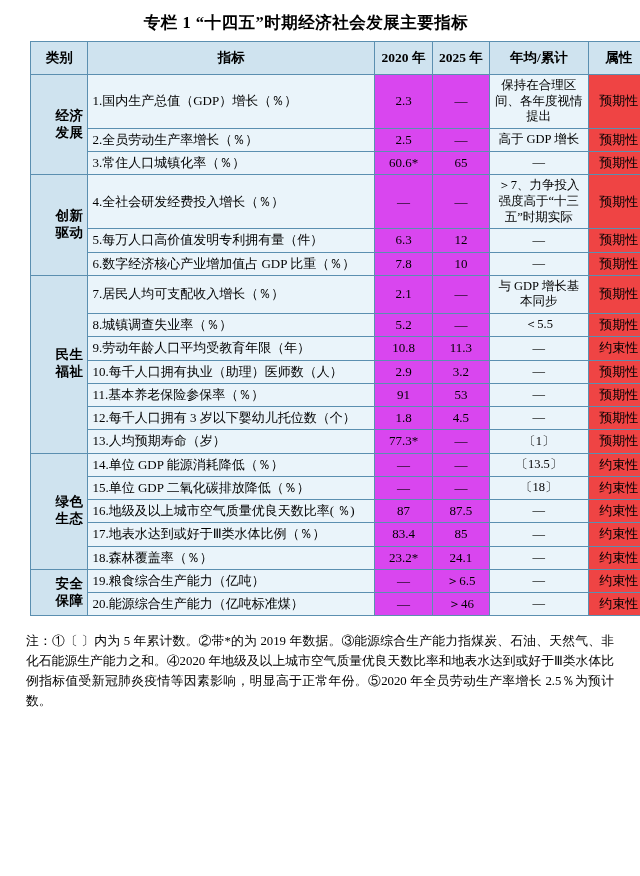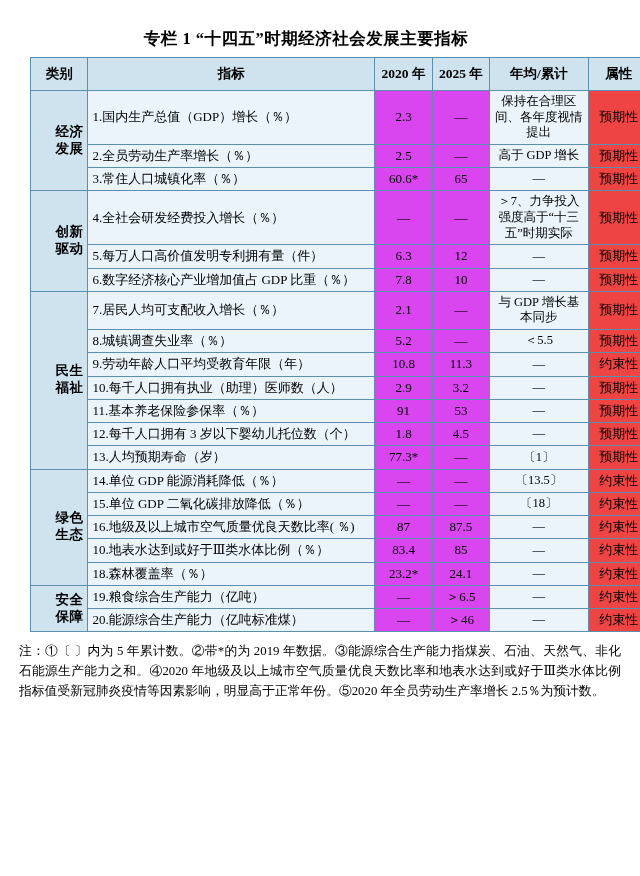--- a/index.html
+++ b/index.html
@@ -10,22 +10,23 @@
     width: 640px;
     height: 876px;
     background: #ffffff;
     font-family: "Liberation Serif", "DejaVu Serif", serif;
     color: #000000;
   }
   .page {
     width: 612px;
     height: 876px;
     box-sizing: border-box;
-    padding: 24px 10px 6px 10px;
+    padding: 8px 10px 6px 10px;
     position: relative;
+    font-family: Liberation Serif, serif;
   }
   .title {
     text-align: center;
     font-size: 16.5px;
     font-weight: bold;
     letter-spacing: 0.5px;
     padding: 4px 0 7px 0;
   }
   table.main {
     width: 620px;
@@ -85,21 +86,21 @@
   .col-avg { width: 96px; }
   .col-attr { width: 60px; }
   .notes {
     width: 620px;
     margin-top: 10px;
     font-size: 12.8px;
     line-height: 1.55;
     text-align: justify;
   }
   .notes p {
-    margin: 9px;
+    margin: 16px;
     text-indent: 0;
   }
 </style>
 </head>
 <body>
 
 <div class="page">
 
   <div class="title">专栏 1  “十四五”时期经济社会发展主要指标</div>
 
@@ -237,21 +238,21 @@
         <td class="attr">约束性</td>
       </tr>
       <tr>
         <td class="ind">16.地级及以上城市空气质量优良天数比率( ％)</td>
         <td class="num">87</td>
         <td class="num">87.5</td>
         <td class="avg">—</td>
         <td class="attr">约束性</td>
       </tr>
       <tr>
-        <td class="ind">10.地表水达到或好于Ⅲ类水体比例（％）</td>
+        <td class="ind">17.地表水达到或好于Ⅲ类水体比例（％）</td>
         <td class="num">83.4</td>
         <td class="num">85</td>
         <td class="avg">—</td>
         <td class="attr">约束性</td>
       </tr>
       <tr>
         <td class="ind">18.森林覆盖率（％）</td>
         <td class="num">23.2*</td>
         <td class="num">24.1</td>
         <td class="avg">—</td>

